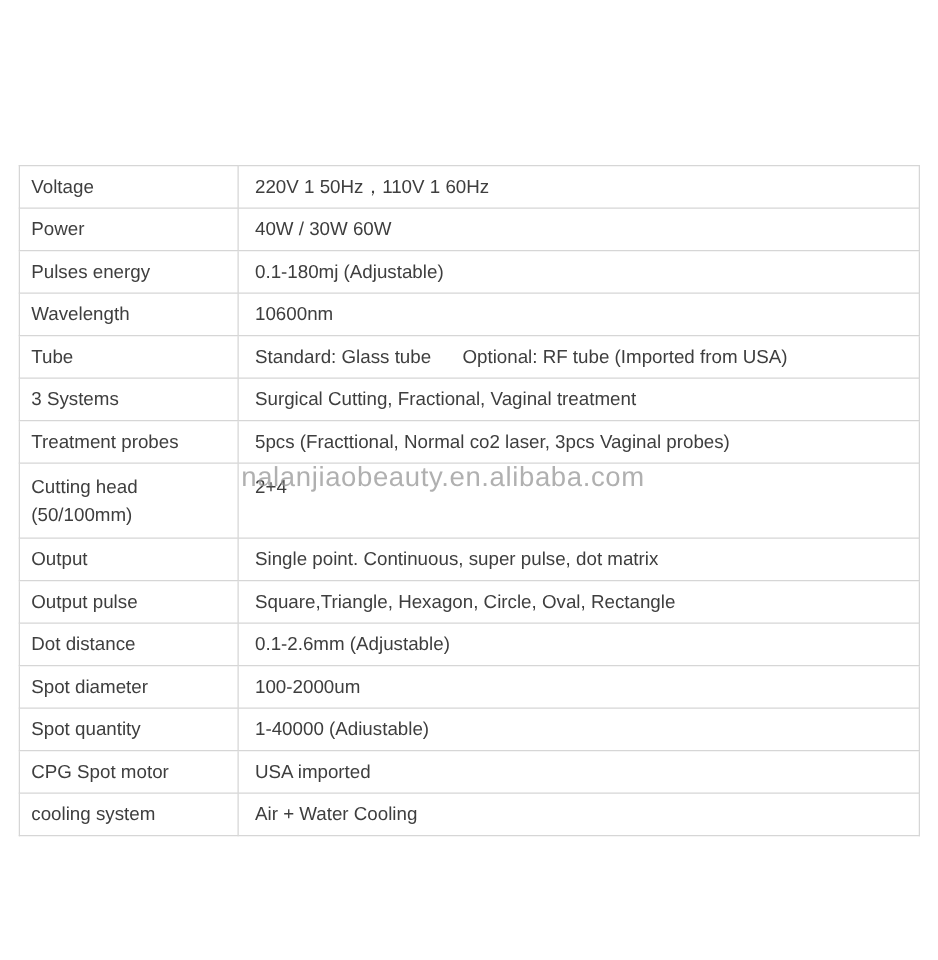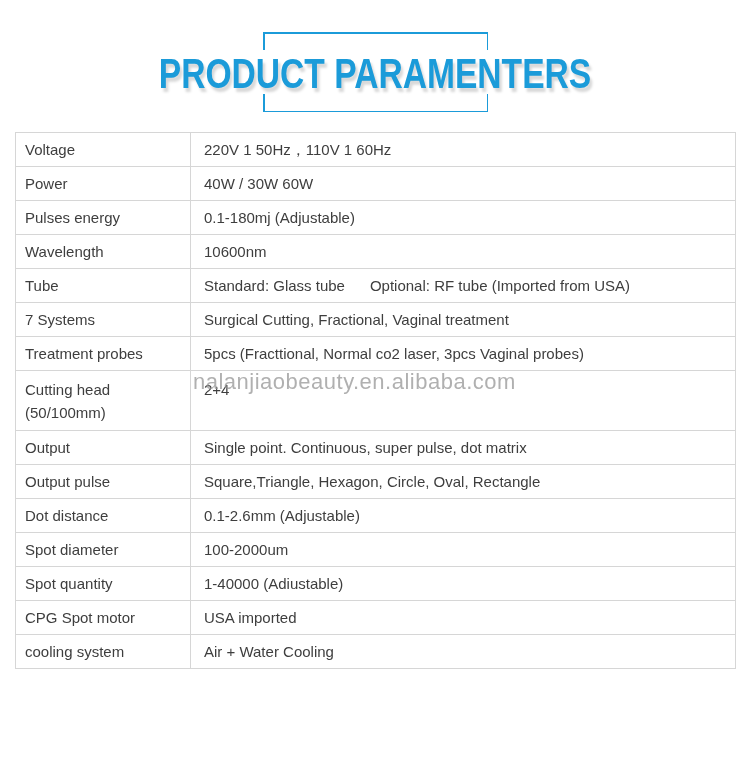--- a/index.html
+++ b/index.html
@@ -48,31 +48,20 @@
     position:absolute; left:193px; top:366px; z-index:3;
     font-size:22px; line-height:32px; color:rgba(150,150,150,0.75);
     letter-spacing:0.5px; pointer-events:none; white-space:nowrap;
   }
 </style>
 </head>
 <body>
 
 <div class="page">
 
-  <header class="header">
-    <div class="title-box">
-      <div class="tb-line top"></div>
-      <div class="tb-line bottom"></div>
-      <div class="tb-stub tl"></div>
-      <div class="tb-stub tr"></div>
-      <div class="tb-stub bl"></div>
-      <div class="tb-stub br"></div>
-    </div>
-    <h1 class="title">PRODUCT PARAMENTERS</h1>
-  </header>
 
   <table class="params">
     <tbody id="rows-body">
         <tr>
           <td class="label">Voltage</td>
           <td class="value">220V 1 50Hz，110V 1 60Hz</td>
         </tr>
         <tr>
           <td class="label">Power</td>
           <td class="value">40W / 30W 60W</td>
@@ -83,21 +72,21 @@
         </tr>
         <tr>
           <td class="label">Wavelength</td>
           <td class="value">10600nm</td>
         </tr>
         <tr>
           <td class="label">Tube</td>
           <td class="value">Standard: Glass tube      Optional: RF tube (Imported from USA)</td>
         </tr>
         <tr>
-          <td class="label">7 Systems</td>
+          <td class="label">3 Systems</td>
           <td class="value">Surgical Cutting, Fractional, Vaginal treatment</td>
         </tr>
         <tr>
           <td class="label">Treatment probes</td>
           <td class="value">5pcs (Fracttional, Normal co2 laser, 3pcs Vaginal probes)</td>
         </tr>
         <tr class="tall">
           <td class="label">Cutting head (50/100mm)</td>
           <td class="value">2+4</td>
         </tr>

